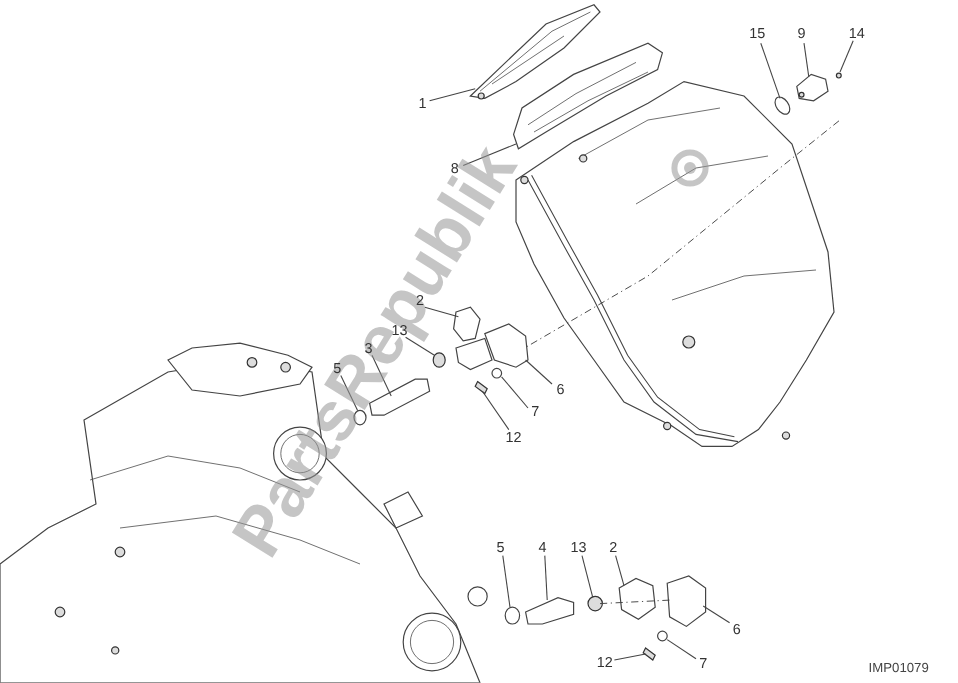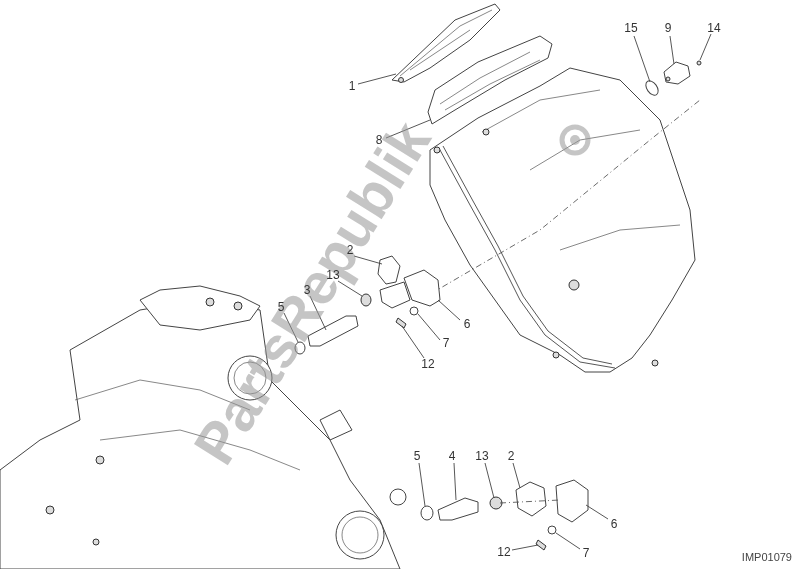--- a/index.html
+++ b/index.html
@@ -1,19 +1,19 @@
 <!DOCTYPE html>
 <html><head>
 <meta charset="utf-8">
 <style>
   html, body { margin: 0; padding: 0; background: #ffffff; }
   body { width: 798px; height: 569px; overflow: hidden; position: relative; font-family: "Liberation Sans", sans-serif; }
   #canvas { position: absolute; left: 0; top: 0; width: 798px; height: 569px; }
   .callout { position: absolute; font-size: 12px; color: #333333; line-height: 1; transform: translate(-50%, -50%); white-space: nowrap; }
-  .code { position: absolute; right: 6px; bottom: 6px; font-size: 11px; color: #444444; }
+  .code { position: absolute; right: 24px; bottom: 6px; font-size: 11px; color: #444444; }
   .wm { position: absolute; font-weight: bold; color: rgba(150,150,150,0.55); font-size: 58px; transform-origin: left top; white-space: nowrap; pointer-events: none; }
   svg .part { fill: #ffffff; stroke: #444444; stroke-width: 1; }
   svg .partd { fill: #dddddd; stroke: #333333; stroke-width: 1; }
   svg .ln { stroke: #444444; stroke-width: 0.9; fill: none; }
   svg .dash { stroke: #444444; stroke-width: 0.8; fill: none; stroke-dasharray: 6 3 1 3; }
   svg .thin { stroke: #555555; stroke-width: 0.7; fill: none; }
 </style>
 </head>
 <body>
 

